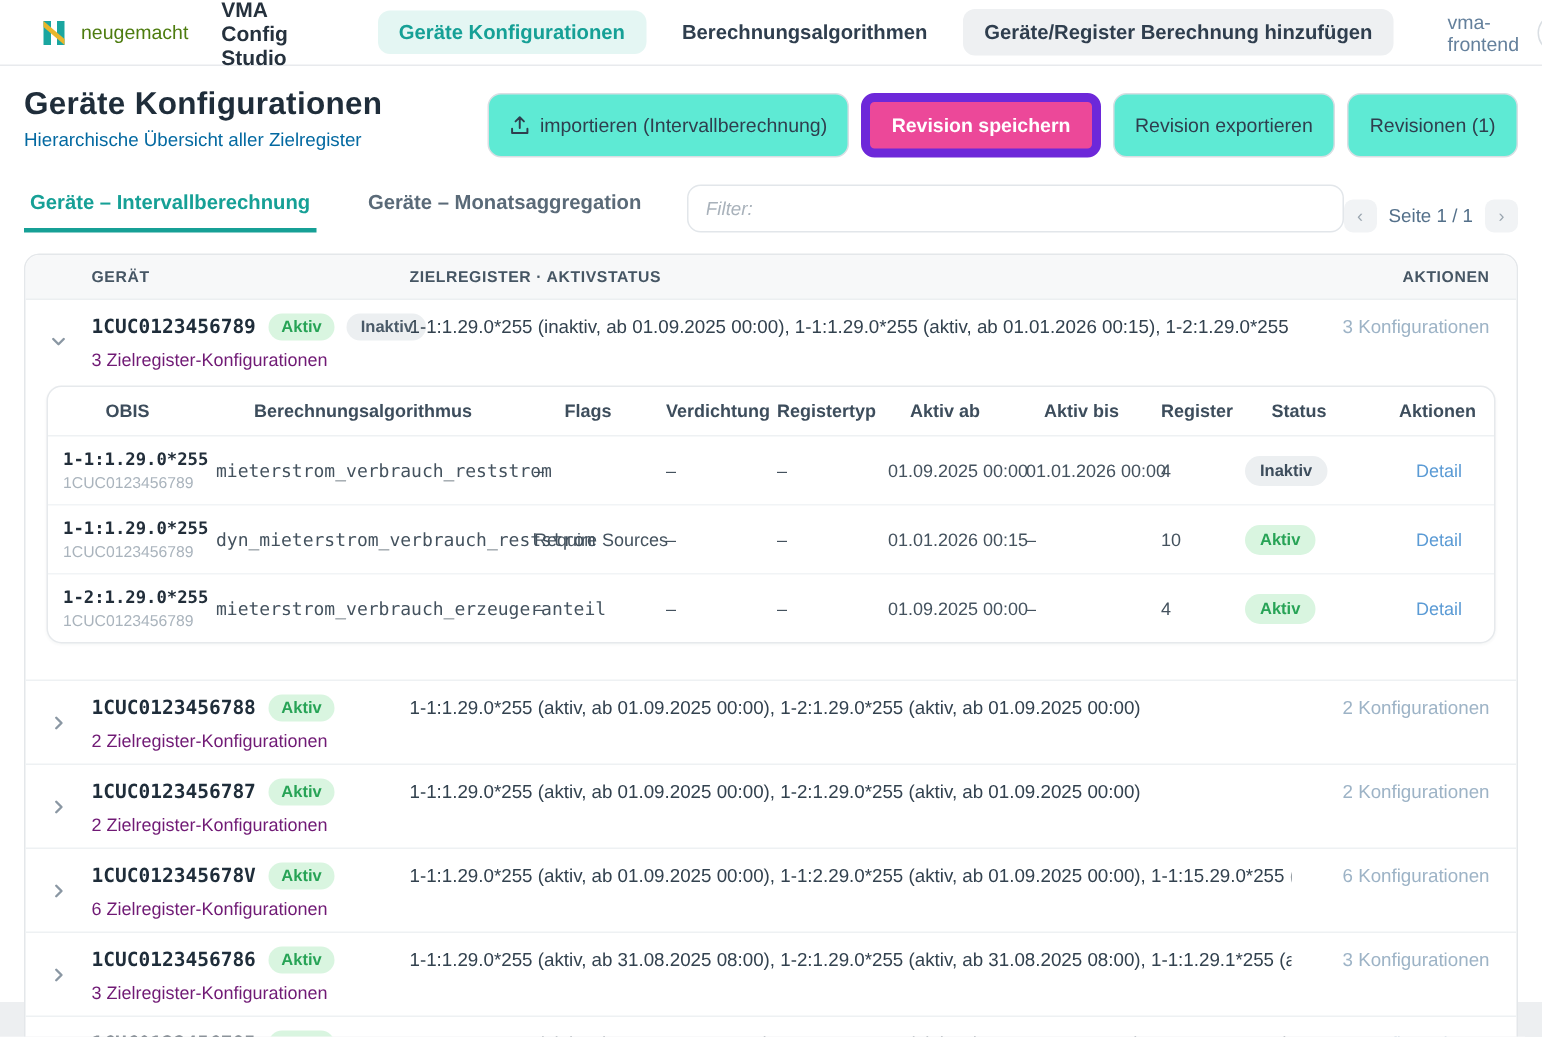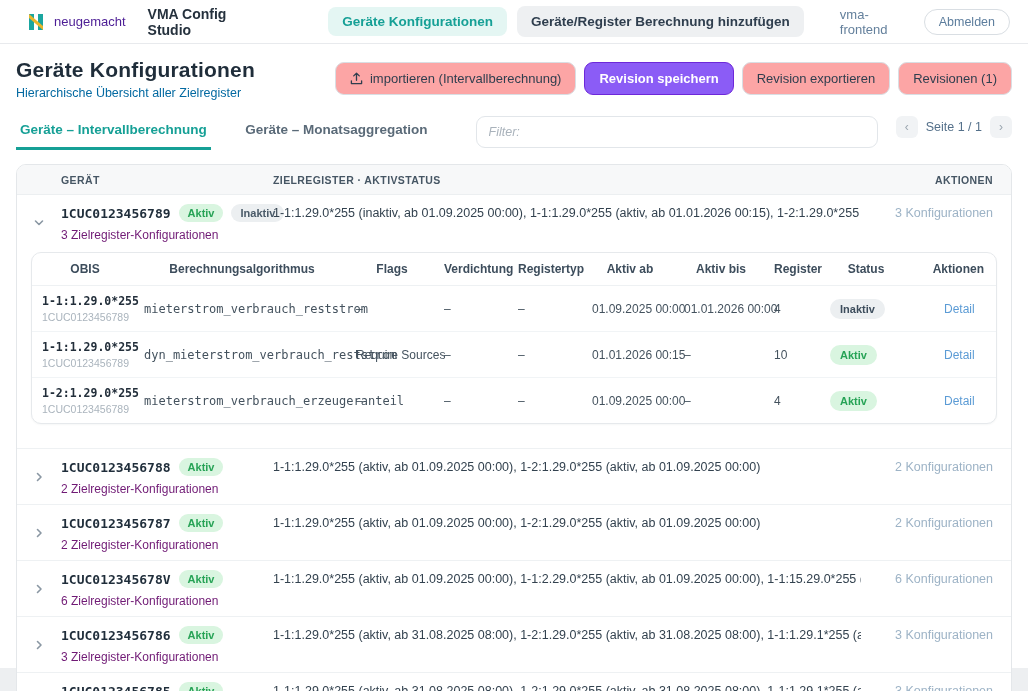--- a/index.html
+++ b/index.html
@@ -5,45 +5,45 @@
   * { margin:0; padding:0; box-sizing:border-box; }
   html,body { width:1028px; height:691px; overflow:hidden; background:#edeff1;
     font-family:"Liberation Sans", sans-serif; color:#2f3e4e; }
   .app { background:#ffffff; height:668px; }
 
   
   .topbar { height:44px; display:flex; align-items:center; padding:0 18px 0 26px;
     border-bottom:1px solid #e8eaed; background:#fff; }
   .topbar-left { display:flex; align-items:center; gap:8px; }
   .logo { width:20px; height:20px; display:inline-flex; }
-  .brand { color:#4c1d95; font-size:13px; }
+  .brand { color:#4d7c0f; font-size:13px; }
   .apptitle { font-size:14px; font-weight:700; margin-left:14px; color:#25313d; }
   .topnav { display:flex; align-items:center; gap:10px; margin-left:60px; flex:1; }
   .navitem { font-size:13.5px; font-weight:600; padding:7px 14px; border-radius:8px;
     color:#2f3e4e; cursor:pointer; white-space:nowrap; }
   .navitem.active { background:#e4f6f3; color:#16a096; }
   .navbtn { font-size:13.5px; font-weight:600; padding:8px 14px; border:none; border-radius:8px;
     background:#eef0f2; color:#2f3e4e; cursor:pointer; white-space:nowrap; }
   .topbar-right { display:flex; align-items:center; gap:12px; }
   .username { font-size:13px; color:#64809c;padding-left:36px; }
   .logout { font-size:12.5px; color:#5c7d9d; background:#fff; border:1px solid #d9dee3;
     border-radius:14px; padding:5px 14px; cursor:pointer; }
 
   
   .page { padding:14px 16px 0 16px; }
   .pagehead { display:flex; align-items:flex-start; justify-content:space-between; }
   .pagehead h1 { font-size:21px; font-weight:700; color:#1f2d3a; letter-spacing:.2px; }
   .pagehead p { font-size:12.5px; color:#0369a1; margin-top:4px; }
   .actions { display:flex; gap:8px; margin-top:4px; }
   .btn { font-size:13px; border-radius:9px; padding:8px 14px; cursor:pointer; white-space:nowrap; }
-  .btn.outline { background:#fca5a5; border:1px solid #d9dee3; color:#2f3e4e; display:flex; align-items:center; gap:7px; }
-  .btn.primary { background:#8b5cf6; border:1px solid #6d28d9; color:#fff; font-weight:700; }
-
-  
-  .tabsrow { display:flex; align-items:flex-start; margin-top:16px; gap:18px; }
+  .btn.outline { background:#5eead4; border:1px solid #d9dee3; color:#2f3e4e; display:flex; align-items:center; gap:7px; }
+  .btn.primary { background:#ec4899; border:6px solid #6d28d9; color:#fff; font-weight:700; }
+
+  
+  .tabsrow { display:flex; align-items:flex-end; margin-top:16px; }
   .tab { display:inline-block; font-size:13.5px; font-weight:600; color:#5a6a78;
     padding:6px 4px 10px 4px; margin-right:26px; cursor:pointer; border-bottom:3px solid transparent; }
   .tab.active { color:#16a096; border-bottom-color:#16a096; }
   .filter { flex:1; height:32px; border:1px solid #e2e6ea; border-radius:9px; padding:0 12px;
     font-size:12.5px; font-style:italic; color:#44525f; outline:none; }
   .filter::placeholder { color:#a9b2bb; font-style:italic; }
   .pager { display:flex; align-items:center; gap:8px; font-size:12.5px; color:#54708a; white-space:nowrap; }
   .pagebtn { width:22px; height:22px; border:none; border-radius:6px; background:#f1f3f5;
     color:#9aa5af; font-size:12px; cursor:pointer; line-height:22px; }
 
@@ -108,20 +108,21 @@
           <path d="M3 2 L8 2 L8 18 L3 18 Z" fill="#1aa6a0"></path>
           <path d="M12 2 L17 2 L17 18 L12 18 Z" fill="#1aa6a0"></path>
           <path d="M3 2 L17 14 L17 18 L3 6 Z" fill="#e8b62a"></path>
         </svg>
       </span>
       <span class="brand">neugemacht</span>
       <span class="apptitle">VMA Config Studio</span>
     </div>
     <nav class="topnav">
       <a class="navitem active">Geräte Konfigurationen</a>
+      <a class="navitem">Berechnungsalgorithmen</a>
       <button class="navbtn">Geräte/Register Berechnung hinzufügen</button>
     </nav>
     <div class="topbar-right">
       <span class="username">vma-frontend</span>
       <button class="logout">Abmelden</button>
     </div>
   </header>
 
   <div class="page">
 

